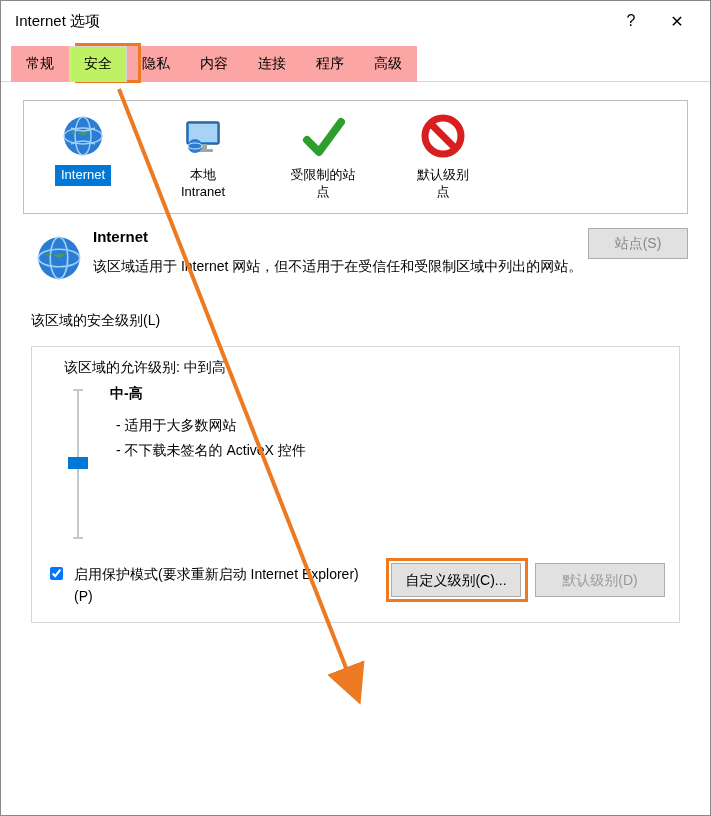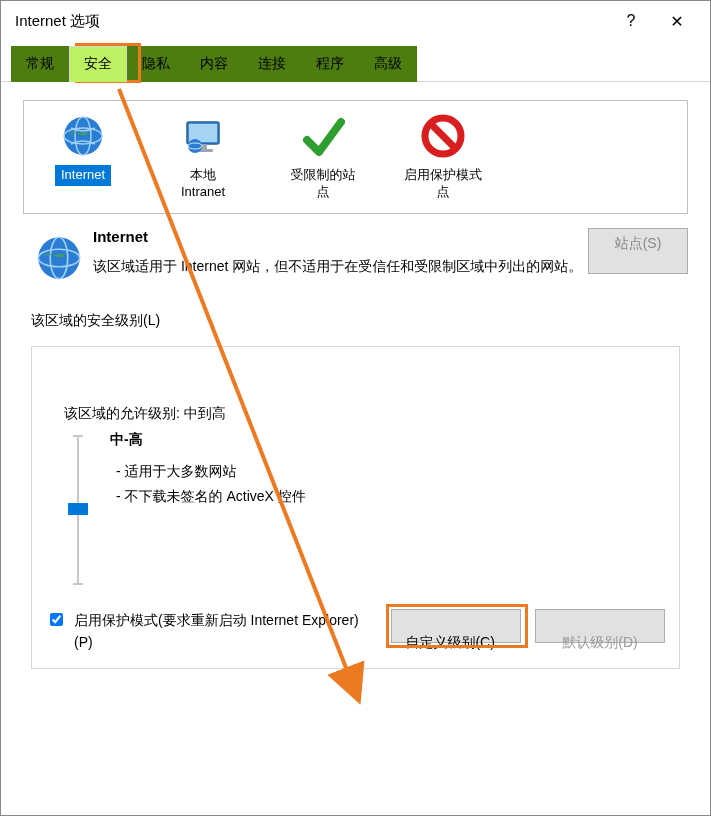--- a/index.html
+++ b/index.html
@@ -44,21 +44,21 @@
     border-bottom: 1px solid #d7d7d7;
   }
   .tab {
     padding: 8px 14px 9px 14px;
     border: 1px solid transparent;
     border-bottom: none;
     margin-right: 0;
     cursor: pointer;
     position: relative;
     top: 1px;
-    background: #4d7c0f;
+    background: #fca5a5;
   }
   .tab.active {
     border-color: #d7d7d7;
     background: #bef264;
     z-index: 2;
   }
   .tab-highlight {
     position: absolute;
     border: 3px solid #ec7a22;
     pointer-events: none;
@@ -121,39 +121,39 @@
   .zone-detail .desc .name {
     font-weight: bold;
     font-size: 15px;
     margin-bottom: 10px;
   }
   .zone-detail .desc .text {
     line-height: 1.7;
   }
   .sites-btn {
     margin-left: auto;
-    height: 46px;
+    height: 31px;
     width: 100px;
     background: #e1e1e1;
     border: 1px solid #adadad;
     color: #888;
     cursor: default;
     text-align: center;
     line-height: 28px;
   }
   .sec-group {
     margin-top: 30px;
     padding: 0 8px;
   }
   .sec-title { margin-bottom: 16px; }
   .sec-box {
     border: 1px solid #d7d7d7;
     padding: 12px 14px 14px 14px;
   }
-  .allowed { margin-left: 18px; margin-bottom: 8px; margin-top: 46px; }
+  .allowed { margin-left: 18px; margin-bottom: 8px; }
   .level-row { display: flex; }
   .slider-col {
     width: 64px;
     display: flex;
     justify-content: center;
     padding-top: 4px;
   }
   .slider {
     position: relative;
     width: 20px;
@@ -185,21 +185,21 @@
     display: flex;
     align-items: flex-start;
     gap: 8px;
     flex: 1;
     line-height: 1.6;
   }
   .protect-check input { margin-top: 4px; }
   .btn {
     height: 34px;
     min-width: 130px;
-    padding: 16px 12px;
+    padding: 0 12px;
     background: #e1e1e1;
     border: 1px solid #adadad;
     cursor: pointer;
     text-align: center;
     line-height: 32px;
     font-size: 14px;
   }
   .btn.disabled {
     color: #9a9a9a;
     cursor: default;
@@ -281,21 +281,21 @@
         <div class="zone-label" style="white-space:pre-line">受限制的站
 点</div>
       </div>
       <div class="zone">
         <div class="zone-icon">
           <svg width="44" height="44" viewBox="0 0 44 44">
             <circle cx="22" cy="22" r="18" fill="none" stroke="#d81e1e" stroke-width="7"></circle>
             <line x1="10" y1="10" x2="34" y2="34" stroke="#d81e1e" stroke-width="7"></line>
           </svg>
         </div>
-        <div class="zone-label" style="white-space:pre-line">启用保护模式
+        <div class="zone-label" style="white-space:pre-line">默认级别
 点</div>
       </div>
     </div>
 
     <div class="zone-detail">
       <div class="big-icon">
         <svg width="48" height="48" viewBox="0 0 44 44">
           <circle cx="22" cy="22" r="19" fill="#2b7cd3"></circle>
           <ellipse cx="22" cy="22" rx="19" ry="8" fill="none" stroke="#9fd0f7" stroke-width="1.5"></ellipse>
           <ellipse cx="22" cy="22" rx="8" ry="19" fill="none" stroke="#9fd0f7" stroke-width="1.5"></ellipse>

